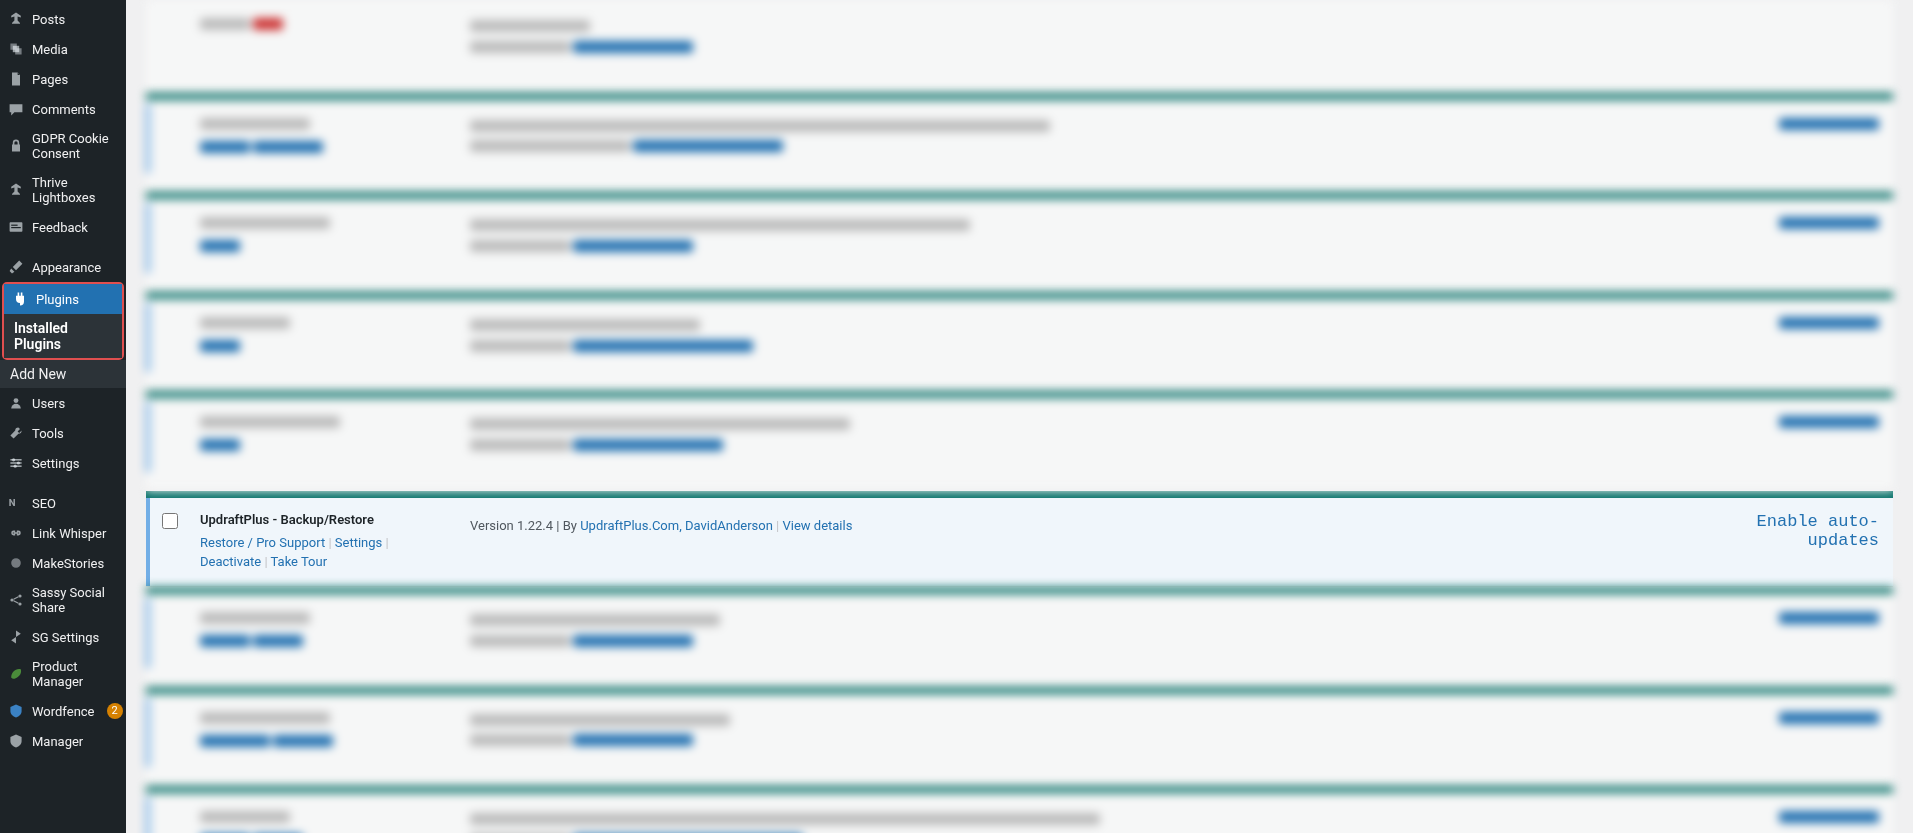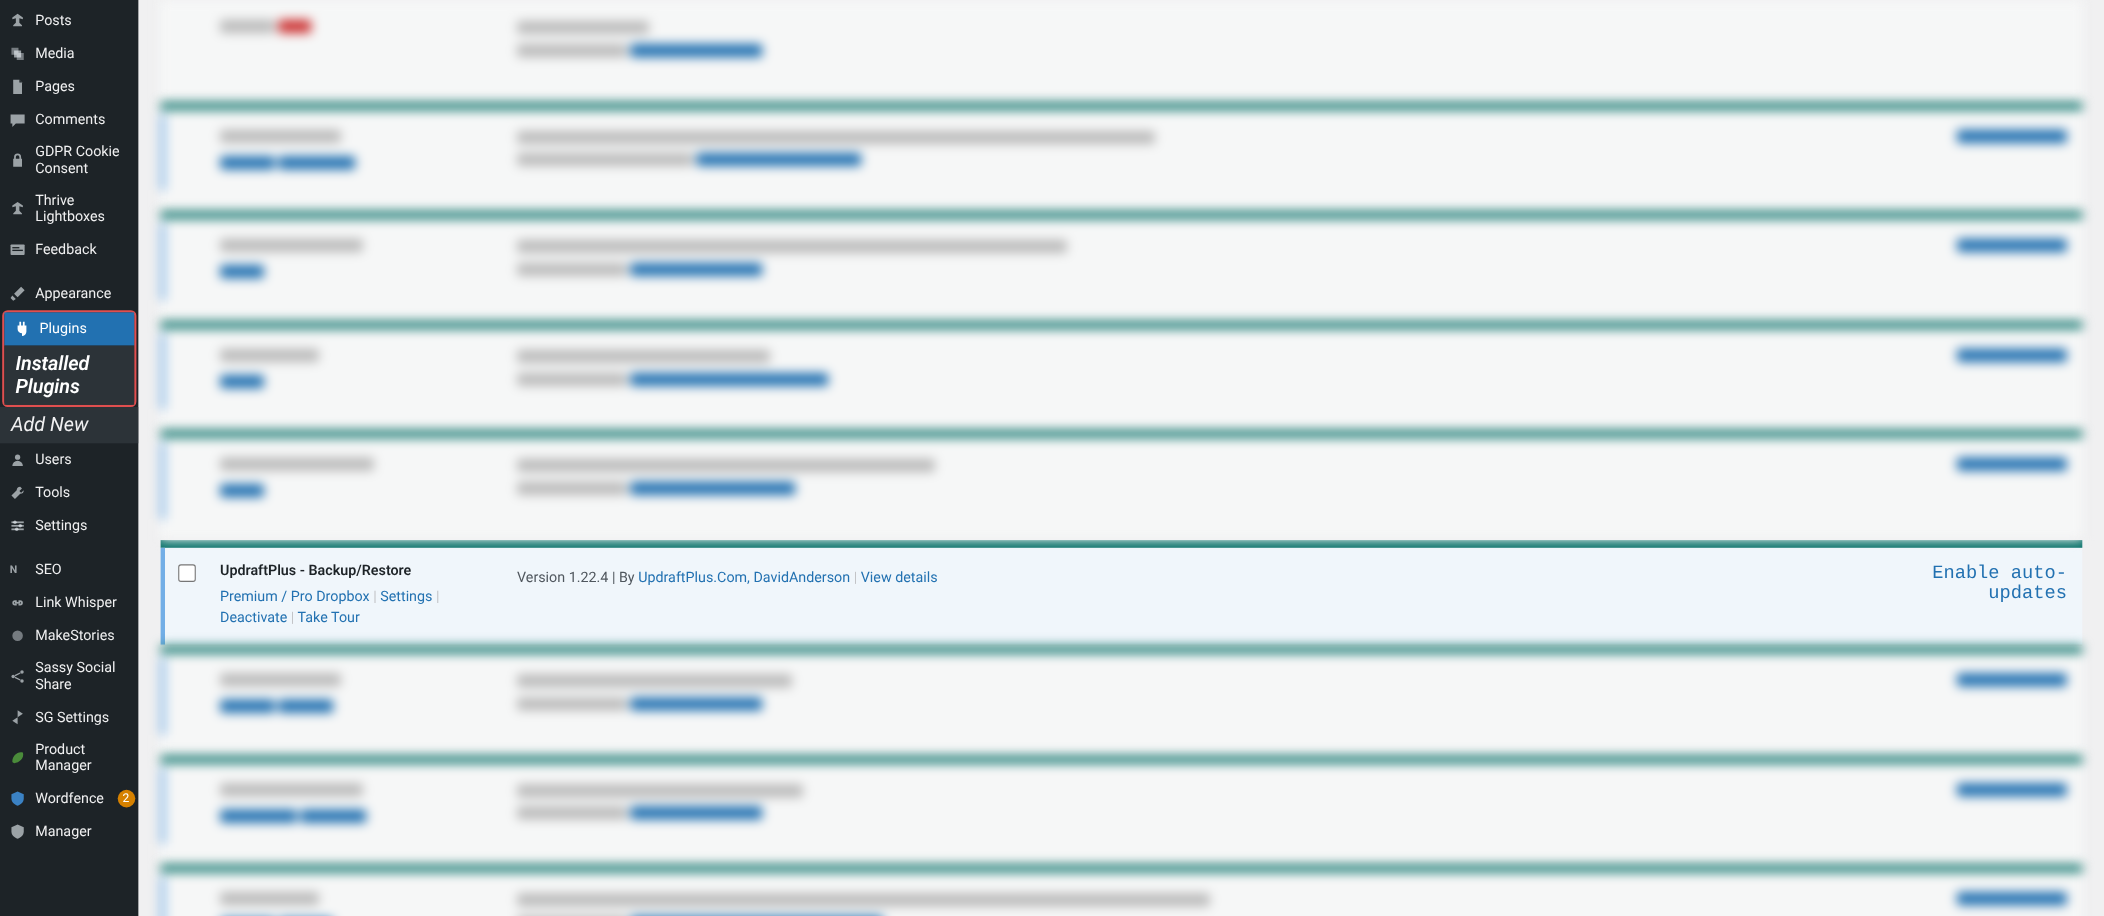--- a/index.html
+++ b/index.html
@@ -4,21 +4,21 @@
 <style>
 * { margin: 0; padding: 0; box-sizing: border-box; }
 body { font-family: -apple-system, BlinkMacSystemFont, "Segoe UI", Roboto, sans-serif; font-size: 13px; color: #3c434a; background: #f0f0f1; }
 .layout { display: flex; min-height: 100vh; }
 .sidebar { width: 126px; background: #1d2327; color: #f0f0f1; flex-shrink: 0; padding-top: 4px; }
 .side-item { display: flex; align-items: center; gap: 8px; padding: 7px 8px; color: #f0f0f1; font-size: 13px; cursor: pointer; }
 .side-item .icn { width: 16px; height: 16px; display: inline-flex; align-items: center; justify-content: center; flex-shrink: 0; color: rgba(240,246,252,.6); }
 .side-item.current { background: #2271b1; color: #fff; position: relative; }
 .side-item.current .icn { color: #fff; }
 .highlight-box { border: 2px solid #e04f4f; border-radius: 5px; margin: 0 2px 0 2px; }
-.sub-item { padding: 6px 10px; font-size: 18px; color: #f0f0f1; background: #2c3338; cursor: pointer; font-style: italic; }
+.sub-item { padding: 6px 10px; font-size: 14px; color: #f0f0f1; background: #2c3338; cursor: pointer; }
 .sub-item.active { color: #fff; font-weight: 600; background: #2c3338; }
 
 .main { flex: 1; background: #f0f0f1; padding: 0 0 0 0; position: relative; }
 .plugins-wrap { margin: 0 20px; }
 .plugin-row { display: flex; border-top: 7px solid #0f766e; border-bottom: 1px solid #e5e5e5; background: #fff; }
 .plugin-row.blurred { filter: blur(5px); background: #f6f7f7; }
 .plugin-row.blurred:first-child { border-top: none; }
 .row-border-left { width: 4px; background: #72aee6; flex-shrink: 0; }
 .blurred .row-border-left { background: transparent; }
 .blurred.active-row .row-border-left { background: #72aee6; }
@@ -284,21 +284,21 @@
       </div>
 
       <div class="plugin-row" style="background:#f0f6fb;">
         <div class="row-border-left"></div>
         <div class="check-cell">
             <input type="checkbox" style="">
           </div>
         <div class="name-cell">
           <div class="plugin-name">UpdraftPlus - Backup/Restore</div>
           <div class="action-links">
-            <a href="#">Premium / Pro Dropbox</a>
+            <a href="#">Restore / Pro Support</a>
             <span class="sep"> | </span>
             <a href="#">Settings</a>
             <span class="sep"> | </span>
             <a href="#">Deactivate</a>
             <span class="sep"> | </span>
             <a href="#">Take Tour</a>
           </div>
         </div>
         <div class="desc-cell">
           <div class="meta">

